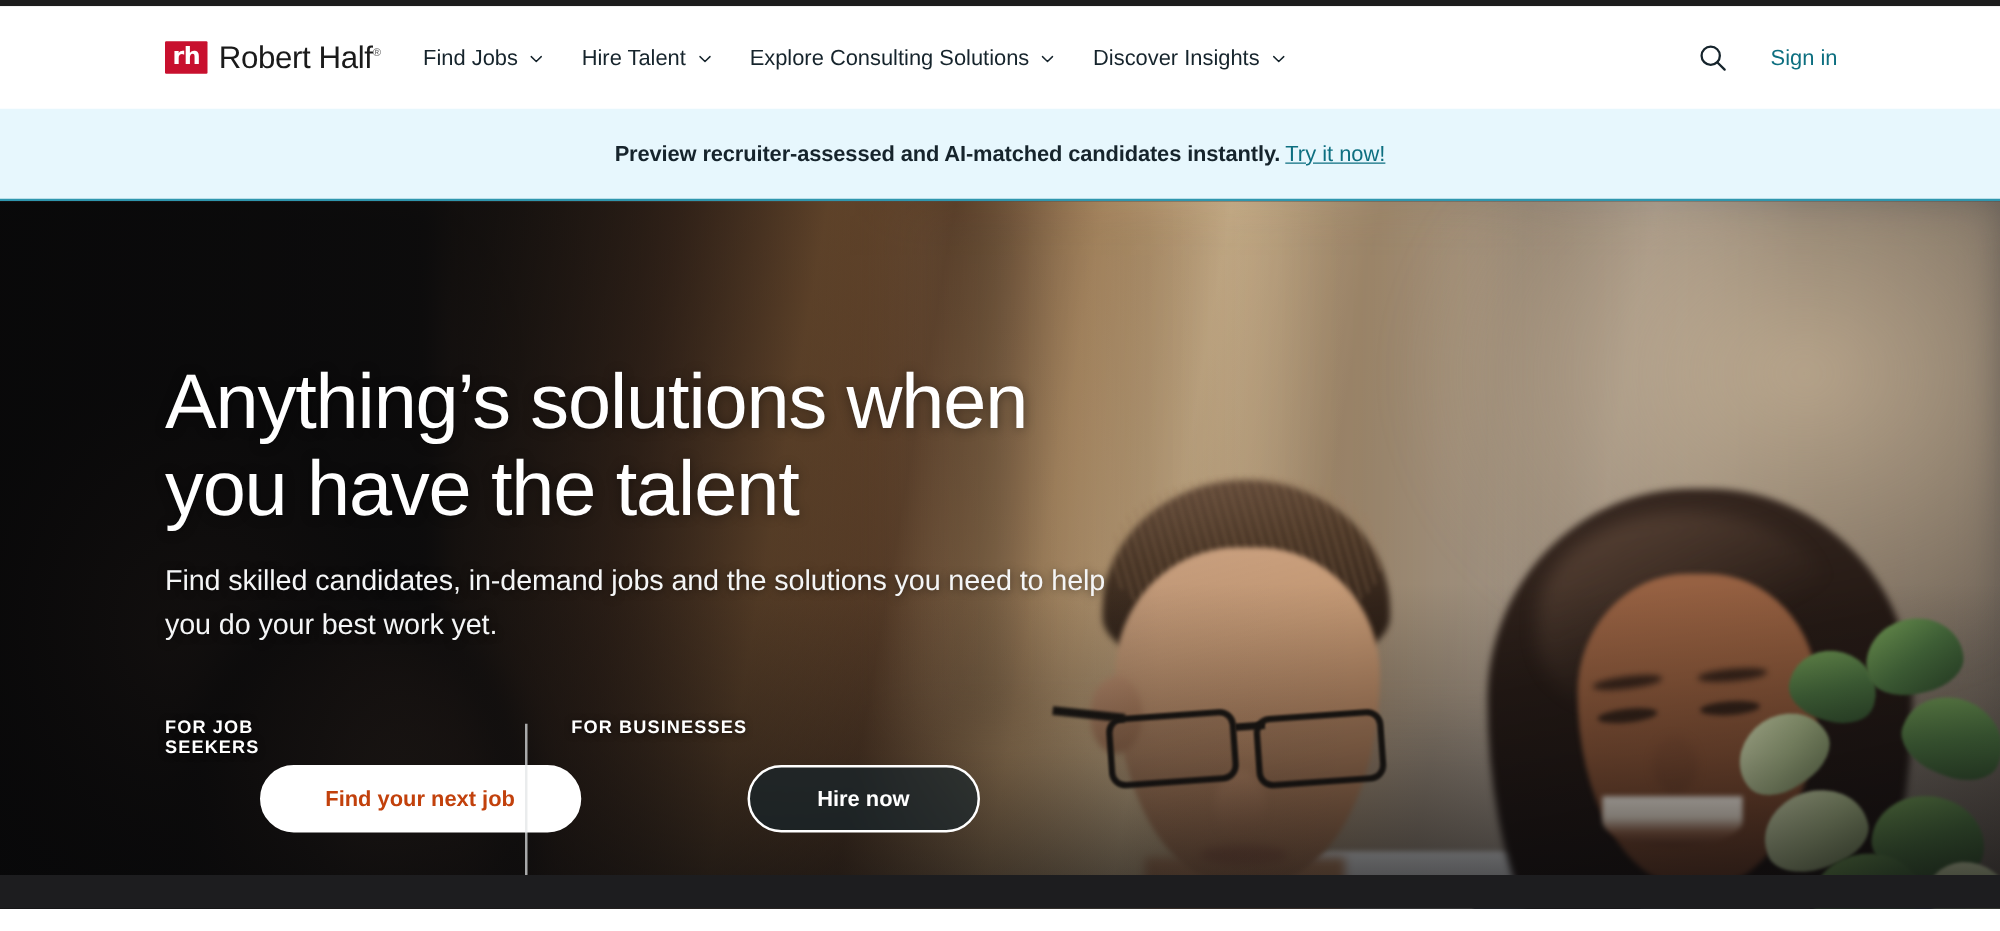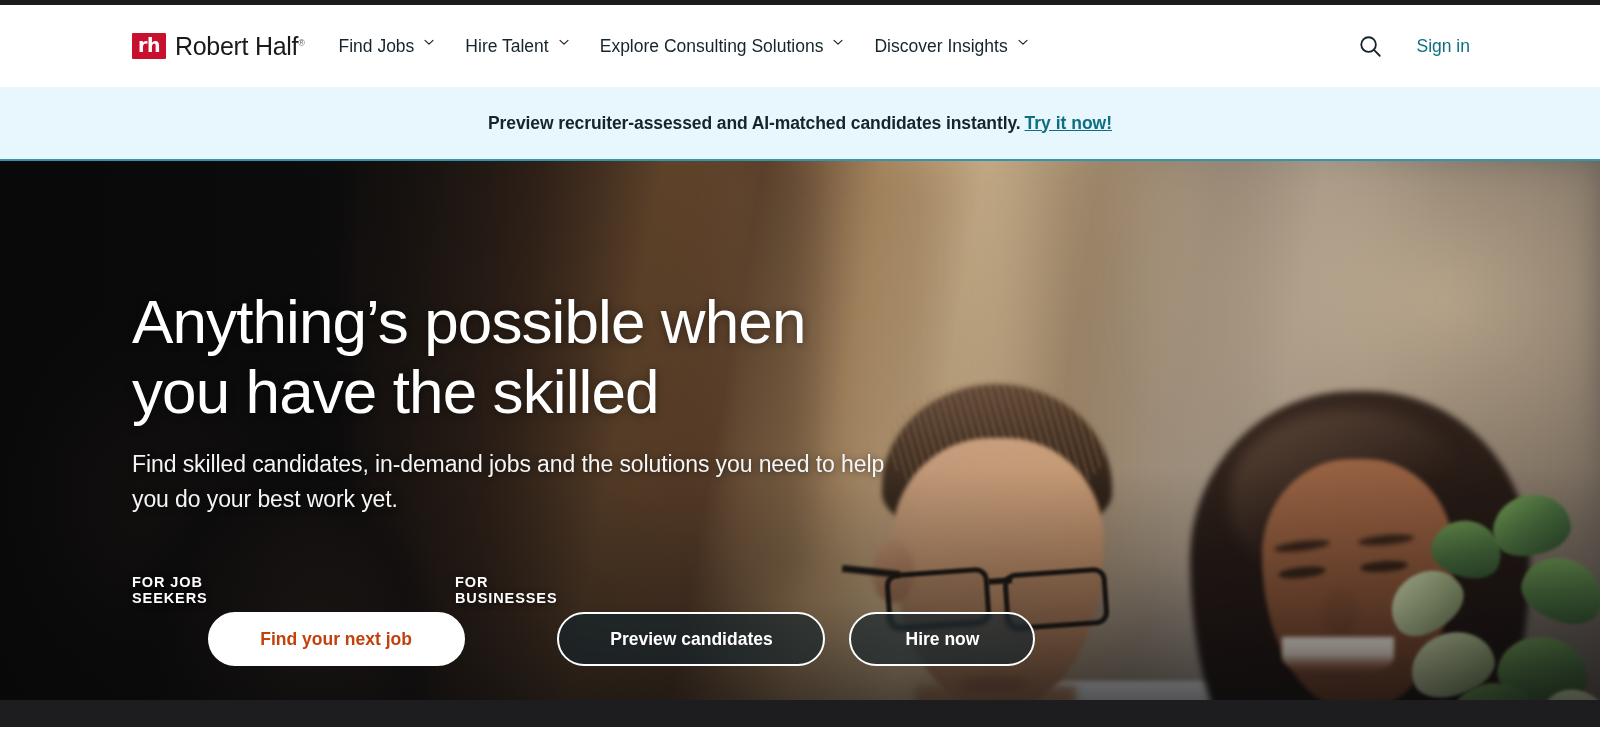--- a/index.html
+++ b/index.html
@@ -26,21 +26,21 @@
     line-height:1; padding-bottom:2px; font-family:"DejaVu Sans", sans-serif;
   }
   .logo-text {
     font-size:25px; color:#1a1a1a; letter-spacing:-0.3px;
     font-weight:400; position:relative; white-space:nowrap;
   }
   .logo-reg { font-size:9px; vertical-align:super; color:#555; }
 
   .nav { display:flex; align-items:center; gap:31px; }
   .nav-item {
-    display:flex; gap:9px; cursor:pointer;
+    display:flex; align-items:center; gap:9px; cursor:pointer;
     font-size:17.5px; color:#16242c; white-space:nowrap;
   }
   .chev { display:block; width:11px; height:11px; }
   .chev svg { display:block; }
 
   .header-right { margin-left:auto; display:flex; align-items:center; gap:33px; }
   .search-btn { cursor:pointer; display:flex; align-items:center; }
   .signin {
     font-size:17.5px; color:#0d6f80; cursor:pointer; white-space:nowrap;
   }
@@ -48,21 +48,21 @@
   
   .banner {
     height:74px; background:#e7f7fd; border-bottom:2px solid #2f96ae;
     display:flex; align-items:center; justify-content:center;
     width:100%;
   }
   .banner-text {
     font-size:17.5px; font-weight:bold; color:#16242c; letter-spacing:-0.1px;
   }
   .banner-link {
-    font-size:17.5px; font-weight:bold; color:#0d6f80;
+    font-size:17.5px; font-weight:normal; color:#0d6f80;
     text-decoration:underline; cursor:pointer; margin-left:4px;
   }
 
   
   .hero {
     position:relative; width:100%; height:566px; overflow:hidden;
     background:#1d1a18;
   }
   .hero-photo { position:absolute; inset:0; }
   .scene-bg2 {
@@ -435,38 +435,37 @@
     </div>
 
     <div class="fg-topleft"></div>
     <div class="fg-left"></div>
     <div class="fg-left-head"></div>
 
     <div class="scrim"></div>
   </div>
 
   <div class="hero-content">
-    <h1 class="hero-title">Anything’s possible when you have the skilled</h1>
+    <h1 class="hero-title">Anything’s solutions when you have the talent</h1>
     <p class="hero-sub">Find skilled candidates, in-demand jobs and the solutions you need to help you do your best work yet.</p>
 
     <div class="cta-wrap">
 
       <div class="cta-col seekers">
         <div class="cta-label">FOR JOB SEEKERS</div>
         <div class="btn-row">
           <div class="btn btn-light">Find your next job</div>
         </div>
       </div>
 
       <div class="cta-divider"></div>
 
       <div class="cta-col biz">
         <div class="cta-label">FOR BUSINESSES</div>
         <div class="btn-row">
-          <div class="btn btn-dark btn-preview">Preview candidates</div>
           <div class="btn btn-dark btn-hire">Hire now</div>
         </div>
       </div>
 
     </div>
   </div>
 
   <div class="bottom-strip"></div>
 </div>
 

